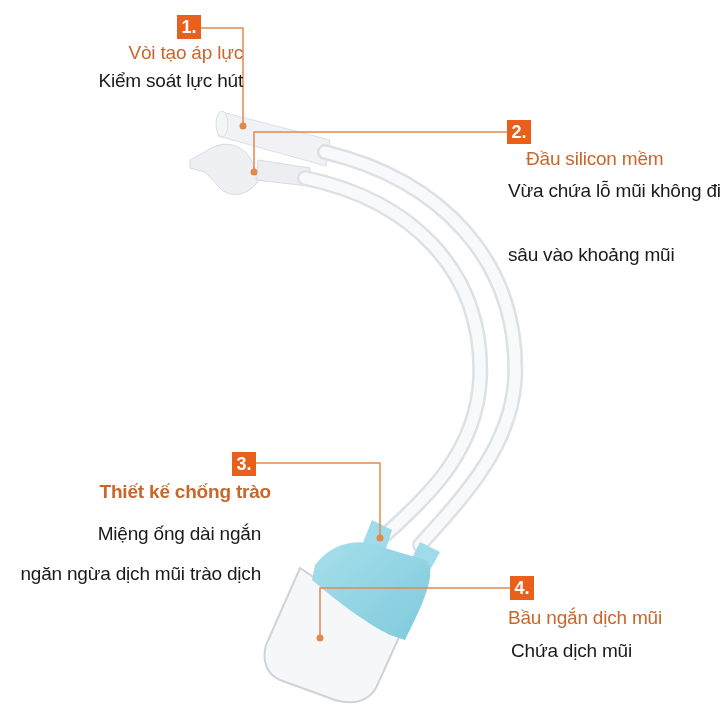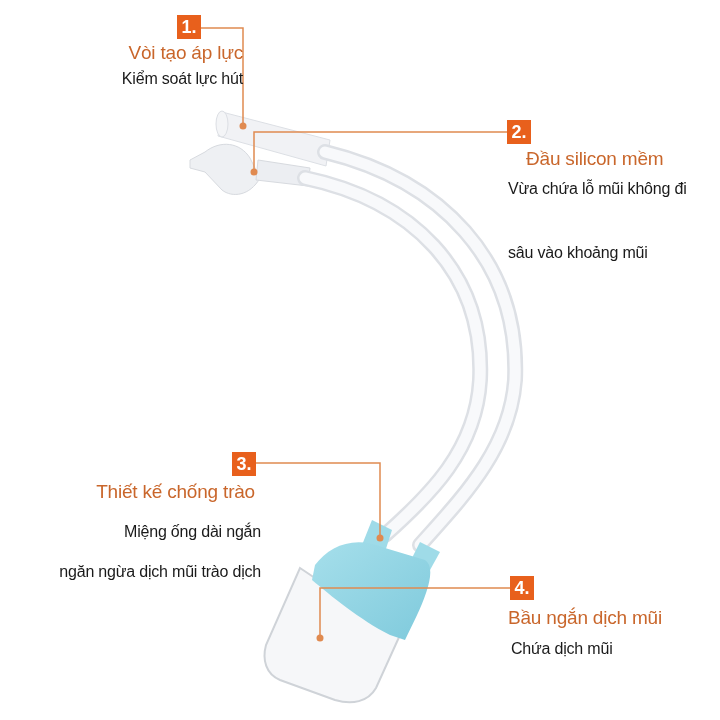--- a/index.html
+++ b/index.html
@@ -1,20 +1,20 @@
 <!DOCTYPE html>
 <html><head>
 <meta charset="utf-8">
 <style>
   html, body { margin: 0; padding: 0; }
   body { width: 720px; height: 720px; background: #ffffff; position: relative; overflow: hidden; font-family: "Liberation Sans", sans-serif; }
   .canvas { position: absolute; left: 0; top: 0; width: 720px; height: 720px; }
   .num-box { position: absolute; width: 24px; height: 24px; background: #e8601c; color: #ffffff; font-weight: bold; font-size: 18px; line-height: 24px; text-align: center; font-family: "Liberation Sans", sans-serif; }
   .title { position: absolute; color: #c9662b; font-size: 19px; white-space: nowrap; letter-spacing: -0.2px; }
-  .desc { position: absolute; color: #1a1a1a; font-size: 16px; white-space: nowrap; letter-spacing: -0.2px; }
+  .desc { position: absolute; color: #1a1a1a; font-size: 19px; white-space: nowrap; letter-spacing: -0.2px; }
   .right { text-align: right; }
   svg { position: absolute; left: 0; top: 0; }
 </style>
 </head>
 <body>
 
 <div class="canvas">
 
   <svg width="720" height="720" viewBox="0 0 720 720">
     <defs>
@@ -71,21 +71,21 @@
   <div class="num-box" style="left:177px; top:15px;">1.</div>
   <div class="title right" style="right:477px; top:42px;">Vòi tạo áp lực</div>
   <div class="desc right" style="right:477px; top:70px;">Kiểm soát lực hút</div>
 
   <div class="num-box" style="left:507px; top:120px;">2.</div>
   <div class="title" style="left:505px; top:148px;margin-left:21px;">Đầu silicon mềm</div>
   <div class="desc" style="left:508px; top:180px;">Vừa chứa lỗ mũi không đi</div>
   <div class="desc" style="left:508px; top:216px;margin-top:28px;">sâu vào khoảng mũi</div>
 
   <div class="num-box" style="left:232px; top:452px;">3.</div>
-  <div class="title right" style="right:465px; top:481px;">Thiết kế chống trào</div>
+  <div class="title right" style="right:449px; top:481px;font-weight:bold;">Thiết kế chống trào</div>
   <div class="desc right" style="right:459px; top:523px;">Miệng ống dài ngắn</div>
   <div class="desc right" style="right:459px; top:563px;">ngăn ngừa dịch mũi trào dịch</div>
 
   <div class="num-box" style="left:510px; top:576px;">4.</div>
   <div class="title" style="left:508px; top:607px;">Bầu ngắn dịch mũi</div>
   <div class="desc" style="left:511px; top:640px;">Chứa dịch mũi</div>
 
 </div>
 
 </body></html>

